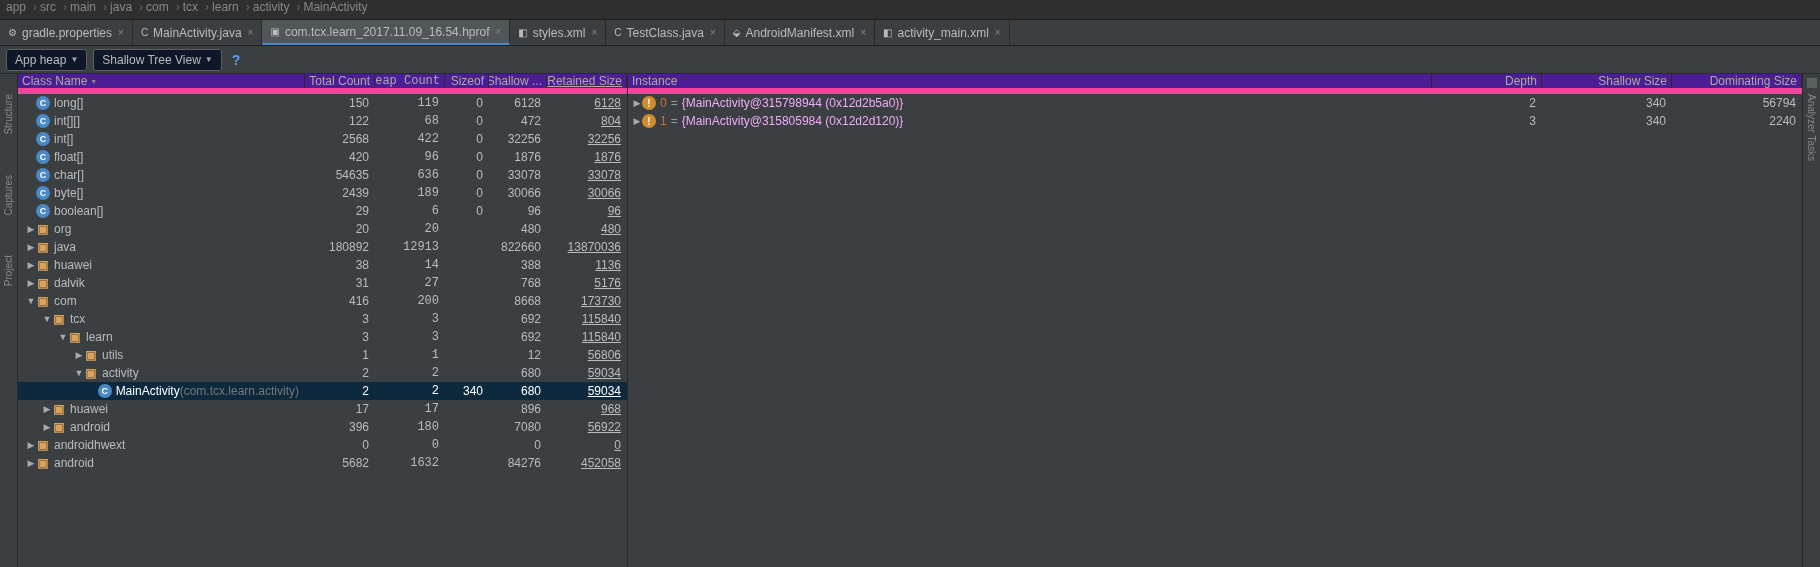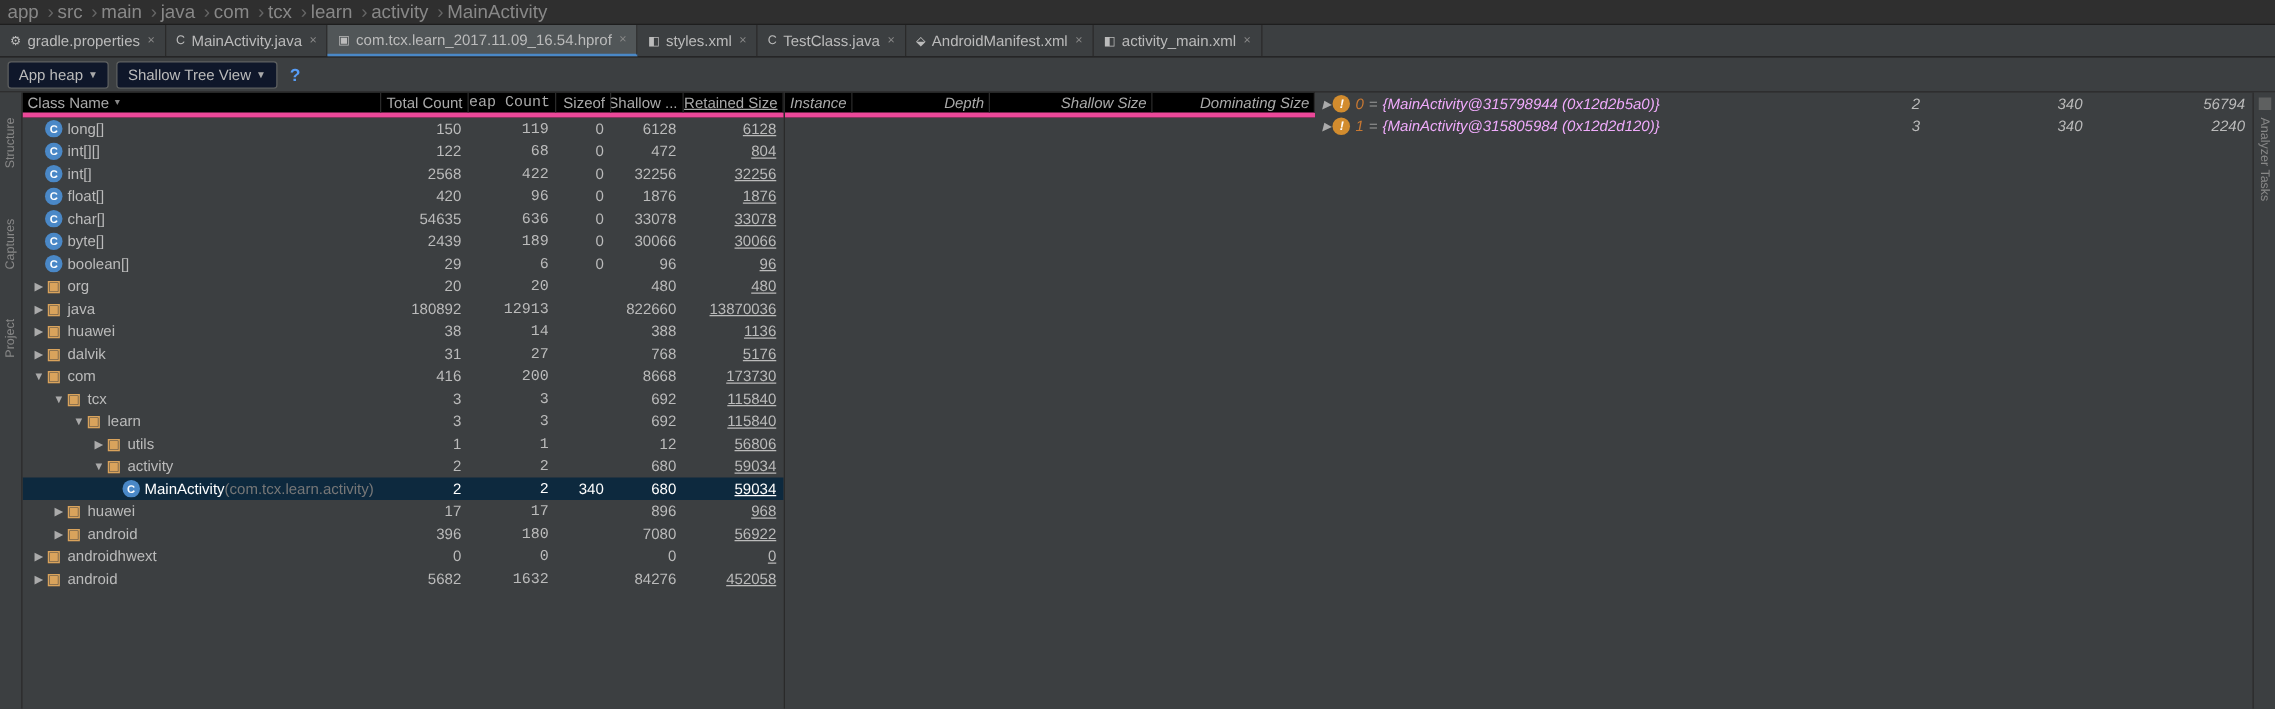--- a/index.html
+++ b/index.html
@@ -9,26 +9,25 @@
     font-size: 12px;
     color: #bbbbbb;
     width: 1820px;
     height: 567px;
     overflow: hidden;
     position: relative;
   }
   
   .crumb-strip {
     display: flex;
-    align-items: center;
     height: 20px;
     background: #2f2f2f;
     border-bottom: 1px solid #1e1e1e;
     padding-left: 6px;
-    font-size: 15px;
+    font-size: 12px;
     color: #888;
   }
   .crumb-strip .crumb {
     margin-right: 4px;
   }
   .crumb-strip .chev {
     margin: 0 3px;
     color: #666;
   }
   
@@ -145,30 +144,29 @@
   .panel {
     flex: 0 0 610px;
     display: flex;
     flex-direction: column;
     border-right: 1px solid #2a2a2a;
     overflow: hidden;
   }
   .panel-right {
     flex: 1;
     display: flex;
-    flex-direction: row;
+    flex-direction: column;
     margin-right: 18px;
     overflow: hidden;
-    font-style: italic;
   }
   .thead {
     display: flex;
     height: 20px;
-    background: #000000;
-    border-bottom: 4px solid #ec4899;
+    background: #4c1d95;
+    border-bottom: 6px solid #ec4899;
     font-size: 12px;
     color: #aaa;
   }
   .thead .th {
     display: flex;
     align-items: center;
     padding: 0 4px;
     border-right: 1px solid #2a2a2a;
     white-space: nowrap;
     overflow: hidden;

